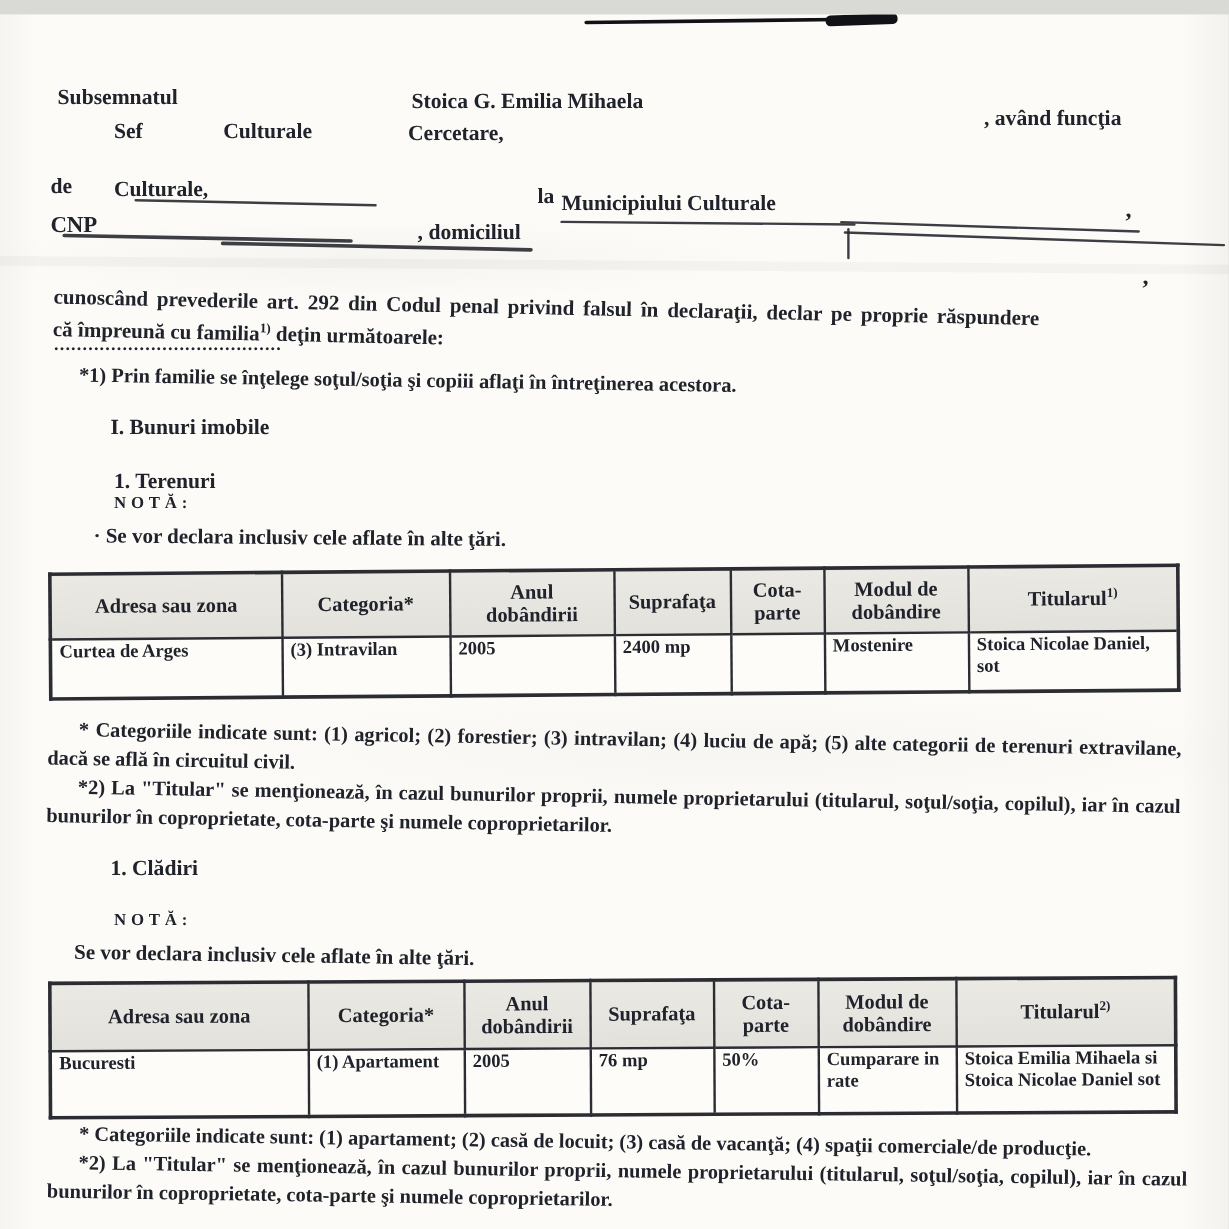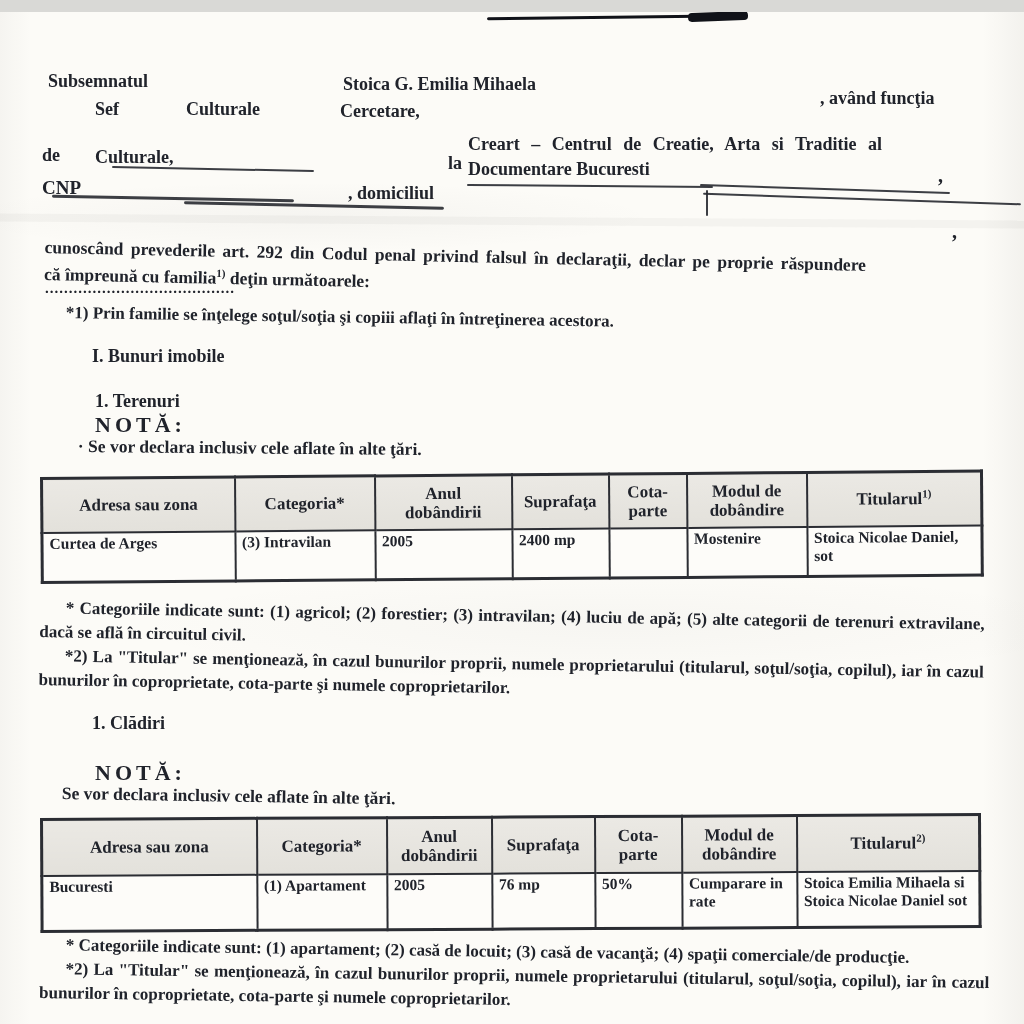--- a/index.html
+++ b/index.html
@@ -15,21 +15,21 @@
   }
   .abs{position:absolute;white-space:nowrap;}
   .wrapblk{position:absolute;white-space:normal;}
   .fs18{font-size:18px;}
   .fs17{font-size:17px;}
   .sq{position:absolute;background:#272930;height:2px;border-radius:2px;opacity:.9;}
   .streak{position:absolute;background:rgba(100,100,100,0.05);}
   .redact{position:absolute;background:#101218;}
   .intro{font-size:17.5px;line-height:27px;transform:rotate(1.25deg);transform-origin:left top;}
   .intro .l1{word-spacing:3px;}
-  .nota-label{font-size:22px;letter-spacing:4px;}
+  .nota-label{font-size:14px;letter-spacing:4px;}
   .doc-table{position:absolute;border-collapse:collapse;table-layout:fixed;transform-origin:left top;}
   .doc-table th,.doc-table td{border:2px solid #2b2d33;}
   .doc-table{border:3px solid #2b2d33;}
   .doc-table th{
     background:linear-gradient(180deg,#ebe9e4 0%,#e3e1db 100%);
     font-size:17px;line-height:19px;text-align:center;vertical-align:middle;
     padding:3px 10px;font-weight:700;
   }
   .doc-table td{
     font-size:15.5px;line-height:18px;vertical-align:top;text-align:left;
@@ -49,25 +49,24 @@
   <div class="redact" style="left:688px;top:0px;width:60px;height:9px;transform:rotate(-2deg);border-radius:4px;"></div>
   <div class="streak" style="left:0;top:205px;width:1024px;height:8px;transform:rotate(0.4deg);"></div>
 
   <span class="abs fs18" style="left:48px;top:59px;">Subsemnatul</span>
   <span class="abs fs18" style="left:343px;top:62px;">Stoica G. Emilia Mihaela</span>
   <span class="abs fs18" style="left:820px;top:76px;">, având funcţia</span>
 
   <span class="abs fs18" style="left:95px;top:87px;">Sef</span>
   <span class="abs fs18" style="left:186px;top:87px;">Culturale</span>
   <span class="abs fs18" style="left:340px;top:89px;">Cercetare,</span>
-  <span class="abs fs18" style="left:468px;top:122px;word-spacing:7px;">Creart – Centrul de Creatie, Arta si Traditie al</span>
   <span class="abs fs18" style="left:42px;top:133px;">de</span>
   <span class="abs fs18" style="left:95px;top:135px;">Culturale,</span>
   <span class="abs fs18" style="left:448px;top:141px;">la</span>
-  <span class="abs fs18" style="left:468px;top:147px;">Documentare Bucuresti</span>
+  <span class="abs fs18" style="left:468px;top:147px;">Municipiului Culturale</span>
   <span class="abs" style="left:42px;top:165px;font-size:19px;">CNP</span>
   <span class="abs fs18" style="left:348px;top:171px;">, domiciliul</span>
   <span class="abs" style="left:938px;top:152px;font-size:20px;">,</span>
 
   <div class="sq" style="left:112px;top:156px;width:202px;transform:rotate(1.2deg);"></div>
   <div class="sq" style="left:52px;top:185px;width:242px;height:3px;transform:rotate(1.1deg);"></div>
   <div class="sq" style="left:184px;top:192px;width:260px;height:3px;transform:rotate(1.2deg);"></div>
   <div class="sq" style="left:467px;top:173px;width:246px;transform:rotate(0.5deg);"></div>
   <div class="sq" style="left:700px;top:176px;width:250px;transform:rotate(1.8deg);"></div>
   <div class="sq" style="left:703px;top:186px;width:318px;transform:rotate(1.9deg);"></div>

